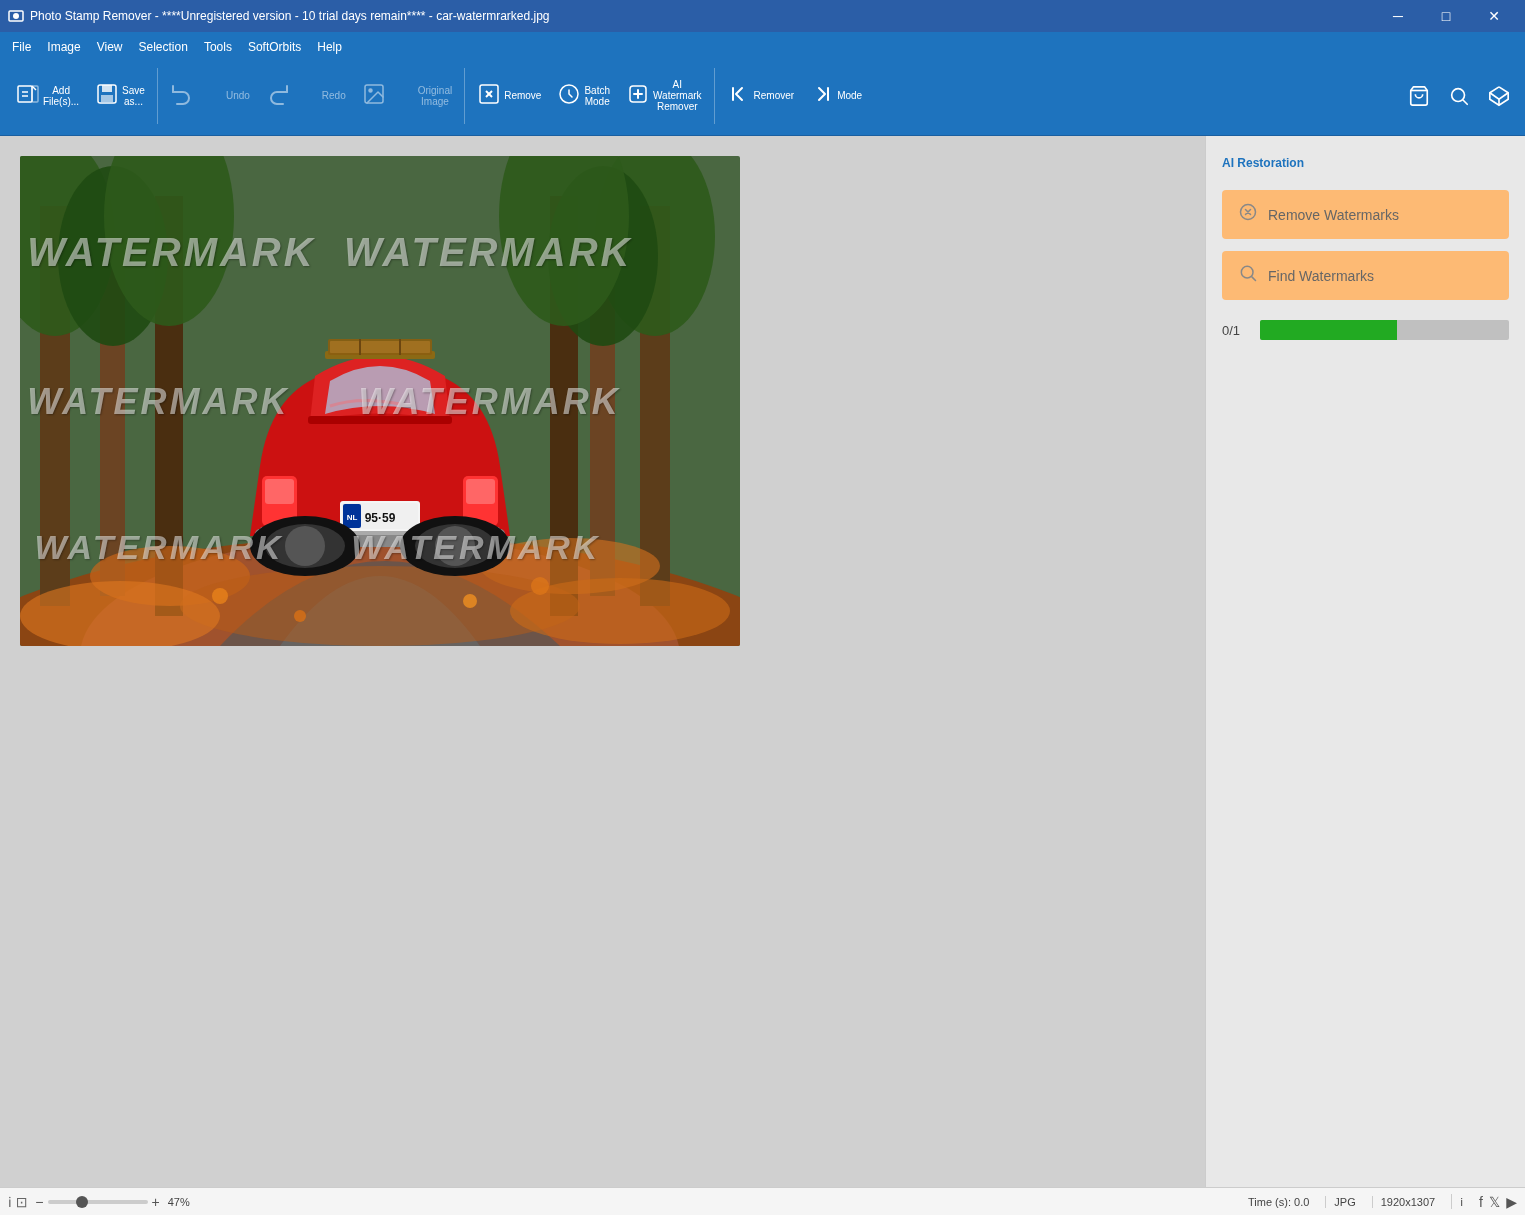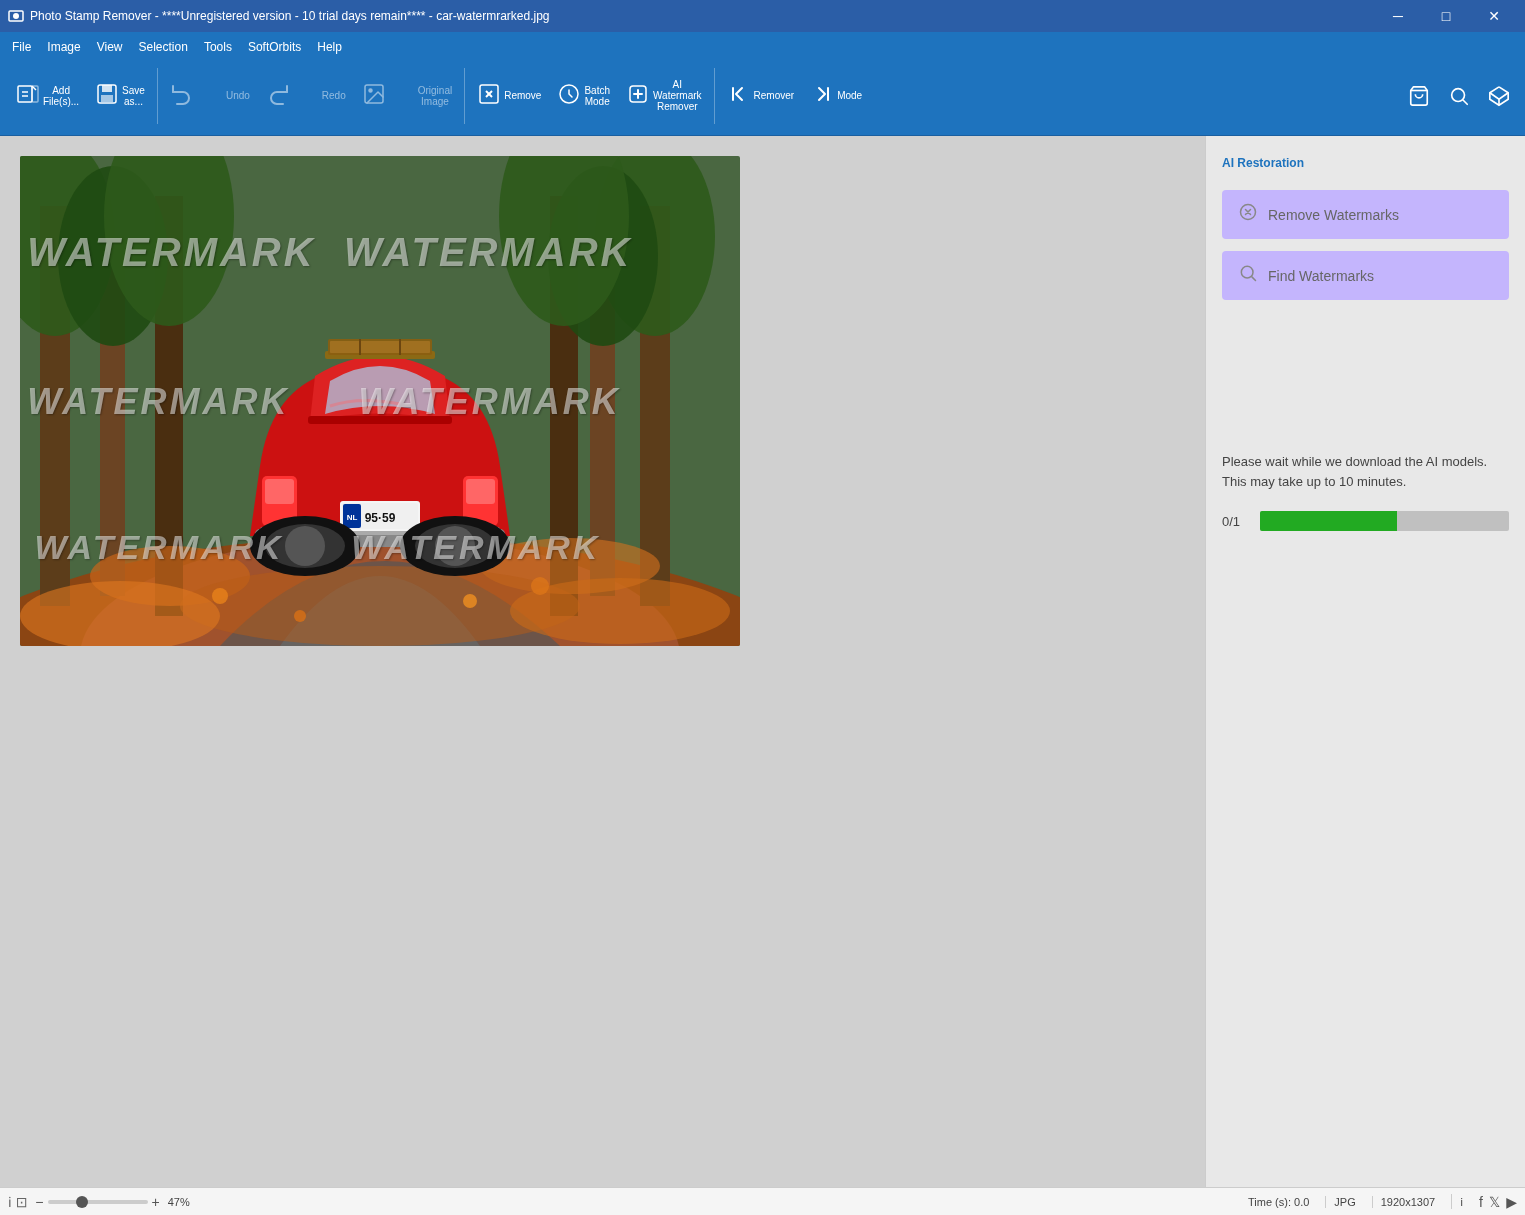--- a/index.html
+++ b/index.html
@@ -121,21 +121,21 @@
     .panel-title {
       font-size: 12px;
       font-weight: 600;
       color: #1e73be;
       margin-bottom: 8px;
     }
     .panel-btn {
       width: 100%;
       padding: 12px 16px;
       border: none;
-      background: #c4b5fd;
+      background: #fdba74;
       color: #666;
       font-size: 14px;
       cursor: pointer;
       border-radius: 4px;
       display: flex;
       align-items: center;
       gap: 10px;
       text-align: left;
     }
     .panel-btn .btn-icon { font-size: 18px; color: #888; }
@@ -463,21 +463,20 @@
     <button class="panel-btn">
       <span class="btn-icon">
         <svg width="20" height="20" viewBox="0 0 24 24" fill="none" stroke="#888" stroke-width="1.8">
             <circle cx="11" cy="11" r="7"></circle>
             <line x1="21" y1="21" x2="16.65" y2="16.65" stroke-linecap="round"></line>
           </svg>
       </span>
       <span>Find Watermarks</span>
     </button>
 
-    <p class="wait-text">Please wait while we download the AI models. This may take up to 10 minutes.</p>
 
     <div class="progress-row">
       <span class="progress-label">0/1</span>
       <div class="progress-bar-container">
         <div class="progress-bar-fill" id="progress-fill" style="width: 55%;"></div>
       </div>
     </div>
   </div>
 </div>
 

